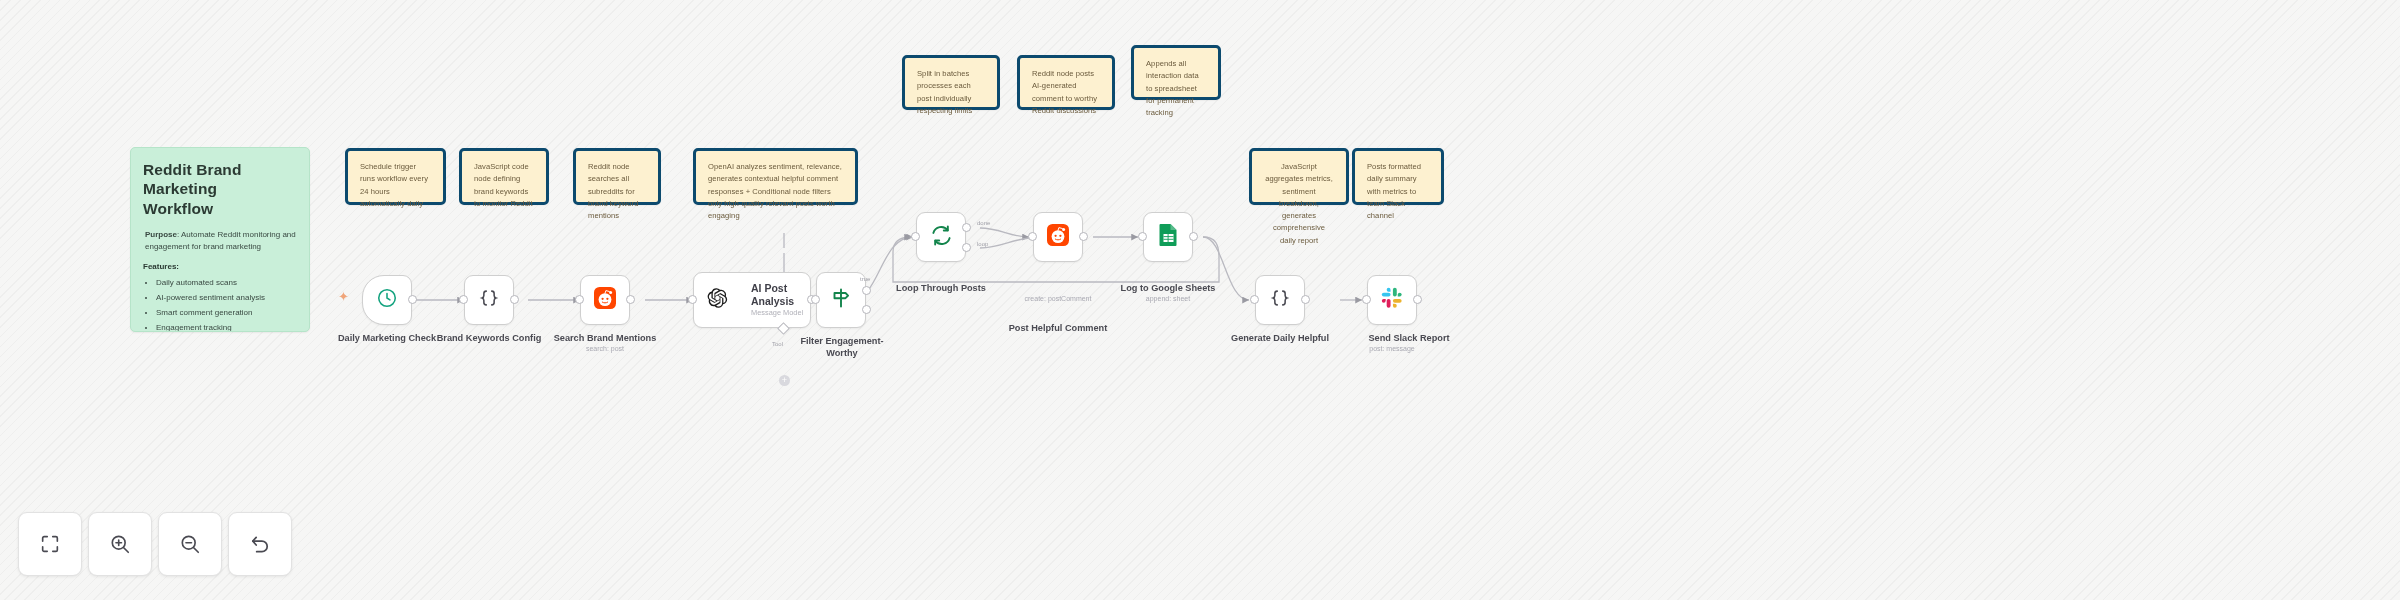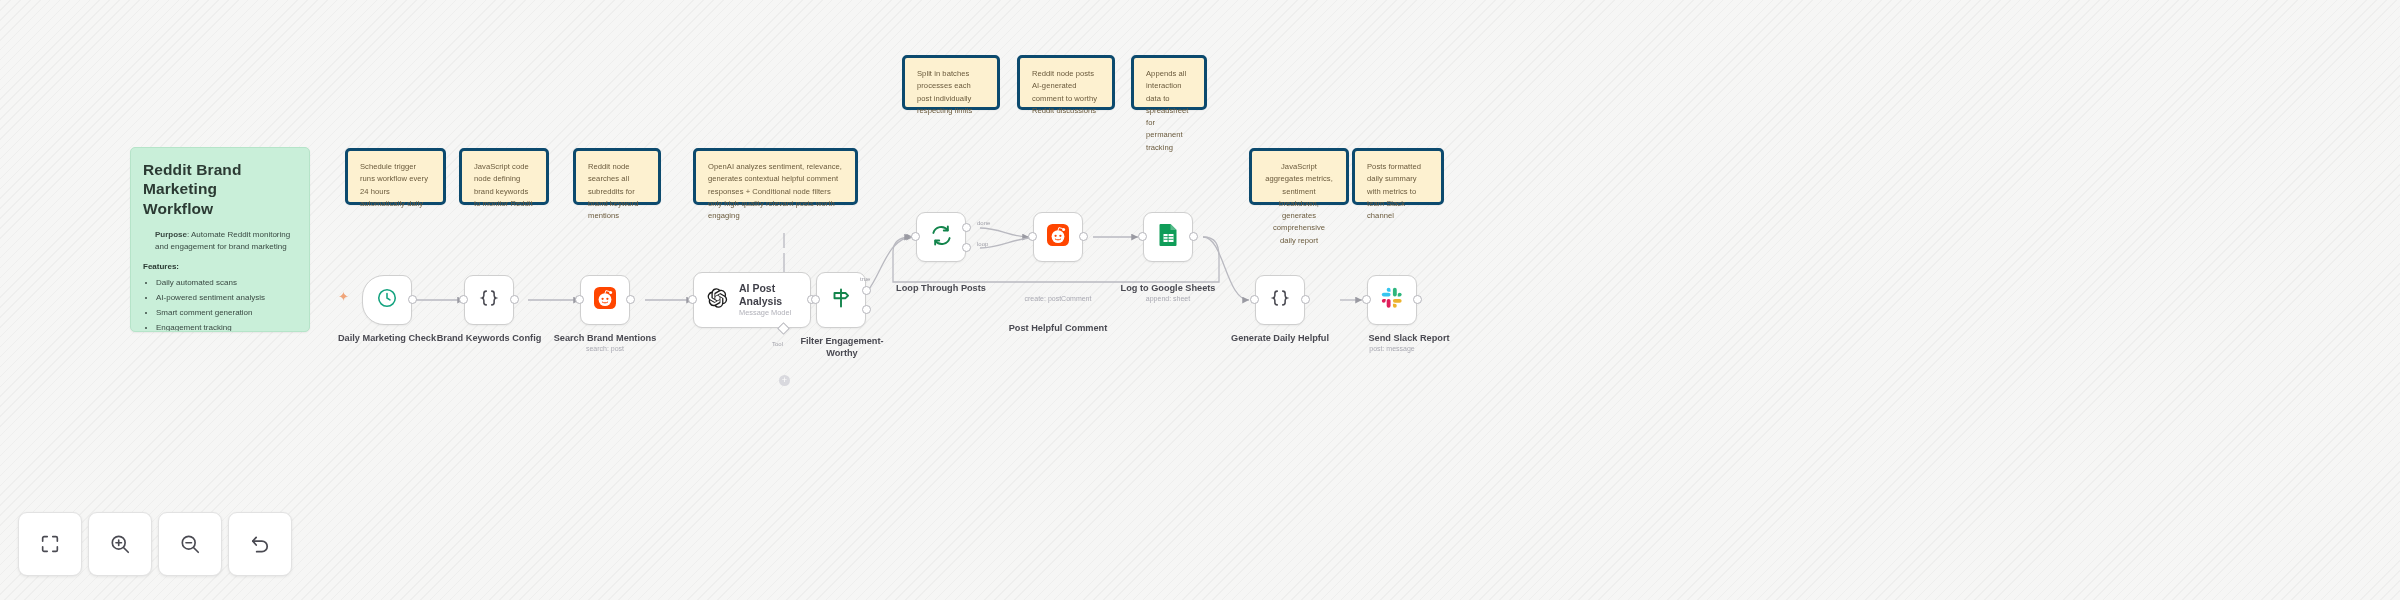--- a/index.html
+++ b/index.html
@@ -27,40 +27,40 @@
     padding:10px 12px;line-height:1.45;
   }
   .note-green{
     background:#c9efd9;color:#2f3a36;border:1px solid #b6e4c9;
     box-shadow:0 1px 2px rgba(0,0,0,0.06);
   }
   .note-green .n-title{
     font-size:15.5px;font-weight:700;color:#2b3a33;line-height:1.25;
     margin:2px 9px 11px 0;letter-spacing:.1px;
   }
-  .note-green .n-p{font-size:8px;margin:0 0 9px 12px;color:#3a4a43;}
+  .note-green .n-p{font-size:8px;margin:0 0 9px 2px;color:#3a4a43;}
   .note-green .n-p b{font-weight:700;}
   .note-green .n-h{font-size:8px;font-weight:700;margin:0 0 4px 0;color:#2b3a33;}
   .note-green ul{margin:0 0 15px 0;padding-left:13px;}
   .note-green li{font-size:8px;margin:0 0 3.5px 0;color:#3a4a43;}
 
   .note-yellow{
     background:#fdf1d0;border:3px solid #0c4a6e;color:#6a5a3c;
     font-size:7.6px;line-height:1.62;letter-spacing:.05px;
     box-shadow:0 1px 1px rgba(0,0,0,0.04);
   }
 
   
   .node{
     position:absolute;box-sizing:border-box;
     background:#ffffff;border:1.4px solid #cfcfcf;border-radius:9px;
     box-shadow:0 1px 2px rgba(0,0,0,0.05);
     display:flex;align-items:center;justify-content:center;
   }
-  .node.wide{justify-content:flex-start;padding-left:12px;gap:11px;}
+  .node.wide{justify-content:flex-start;padding-left:12px;gap:23px;}
   .node-caption{
     position:absolute;text-align:center;font-size:9.2px;font-weight:700;
     color:#4a4a52;line-height:1.25;white-space:nowrap;
   }
   .node-sub{
     position:absolute;text-align:center;font-size:7px;color:#a9a9b2;
     line-height:1.2;white-space:nowrap;
   }
   .inline-title{font-size:10.5px;font-weight:700;color:#3f3f48;line-height:1.2;}
   .inline-sub{font-size:7.4px;color:#b0b0b8;line-height:1.2;margin-top:2px;}
@@ -153,21 +153,21 @@
 <div class="note note-yellow" style="left:459px;top:148px;width:90px;height:57px;">JavaScript code node defining brand keywords to monitor Reddit</div>
 
 <div class="note note-yellow" style="left:573px;top:148px;width:88px;height:57px;">Reddit node searches all subreddits for brand keyword mentions</div>
 
 <div class="note note-yellow" style="left:693px;top:148px;width:165px;height:57px;">OpenAI analyzes sentiment, relevance, generates contextual helpful comment responses + Conditional node filters only high-quality relevant posts worth engaging</div>
 
 <div class="note note-yellow" style="left:902px;top:55px;width:98px;height:55px;">Split in batches processes each post individually respecting limits</div>
 
 <div class="note note-yellow" style="left:1017px;top:55px;width:98px;height:55px;">Reddit node posts AI-generated comment to worthy Reddit discussions</div>
 
-<div class="note note-yellow" style="left:1131px;top:55px;width:76px;height:55px;">Appends all interaction data to spreadsheet for permanent tracking</div>
+<div class="note note-yellow" style="left:1131px;top:45px;width:90px;height:55px;">Appends all interaction data to spreadsheet for permanent tracking</div>
 
 <div class="note note-yellow" style="left:1249px;top:148px;width:100px;height:57px;text-align:center;">JavaScript aggregates metrics, sentiment breakdown, generates comprehensive daily report</div>
 
 <div class="note note-yellow" style="left:1352px;top:148px;width:92px;height:57px;">Posts formatted daily summary with metrics to team Slack channel</div>
 
 <div style="position:absolute;left:338px;top:290px;color:#f0a57a;font-size:13px;line-height:1;">✦</div>
 
 <div class="node" style="left:362px;top:275px;width:50px;height:50px;border-radius:22px 9px 9px 22px;">
   <span>
     <svg width="22" height="22" viewBox="0 0 24 24" fill="none" stroke="#14a37f" stroke-width="1.7">

